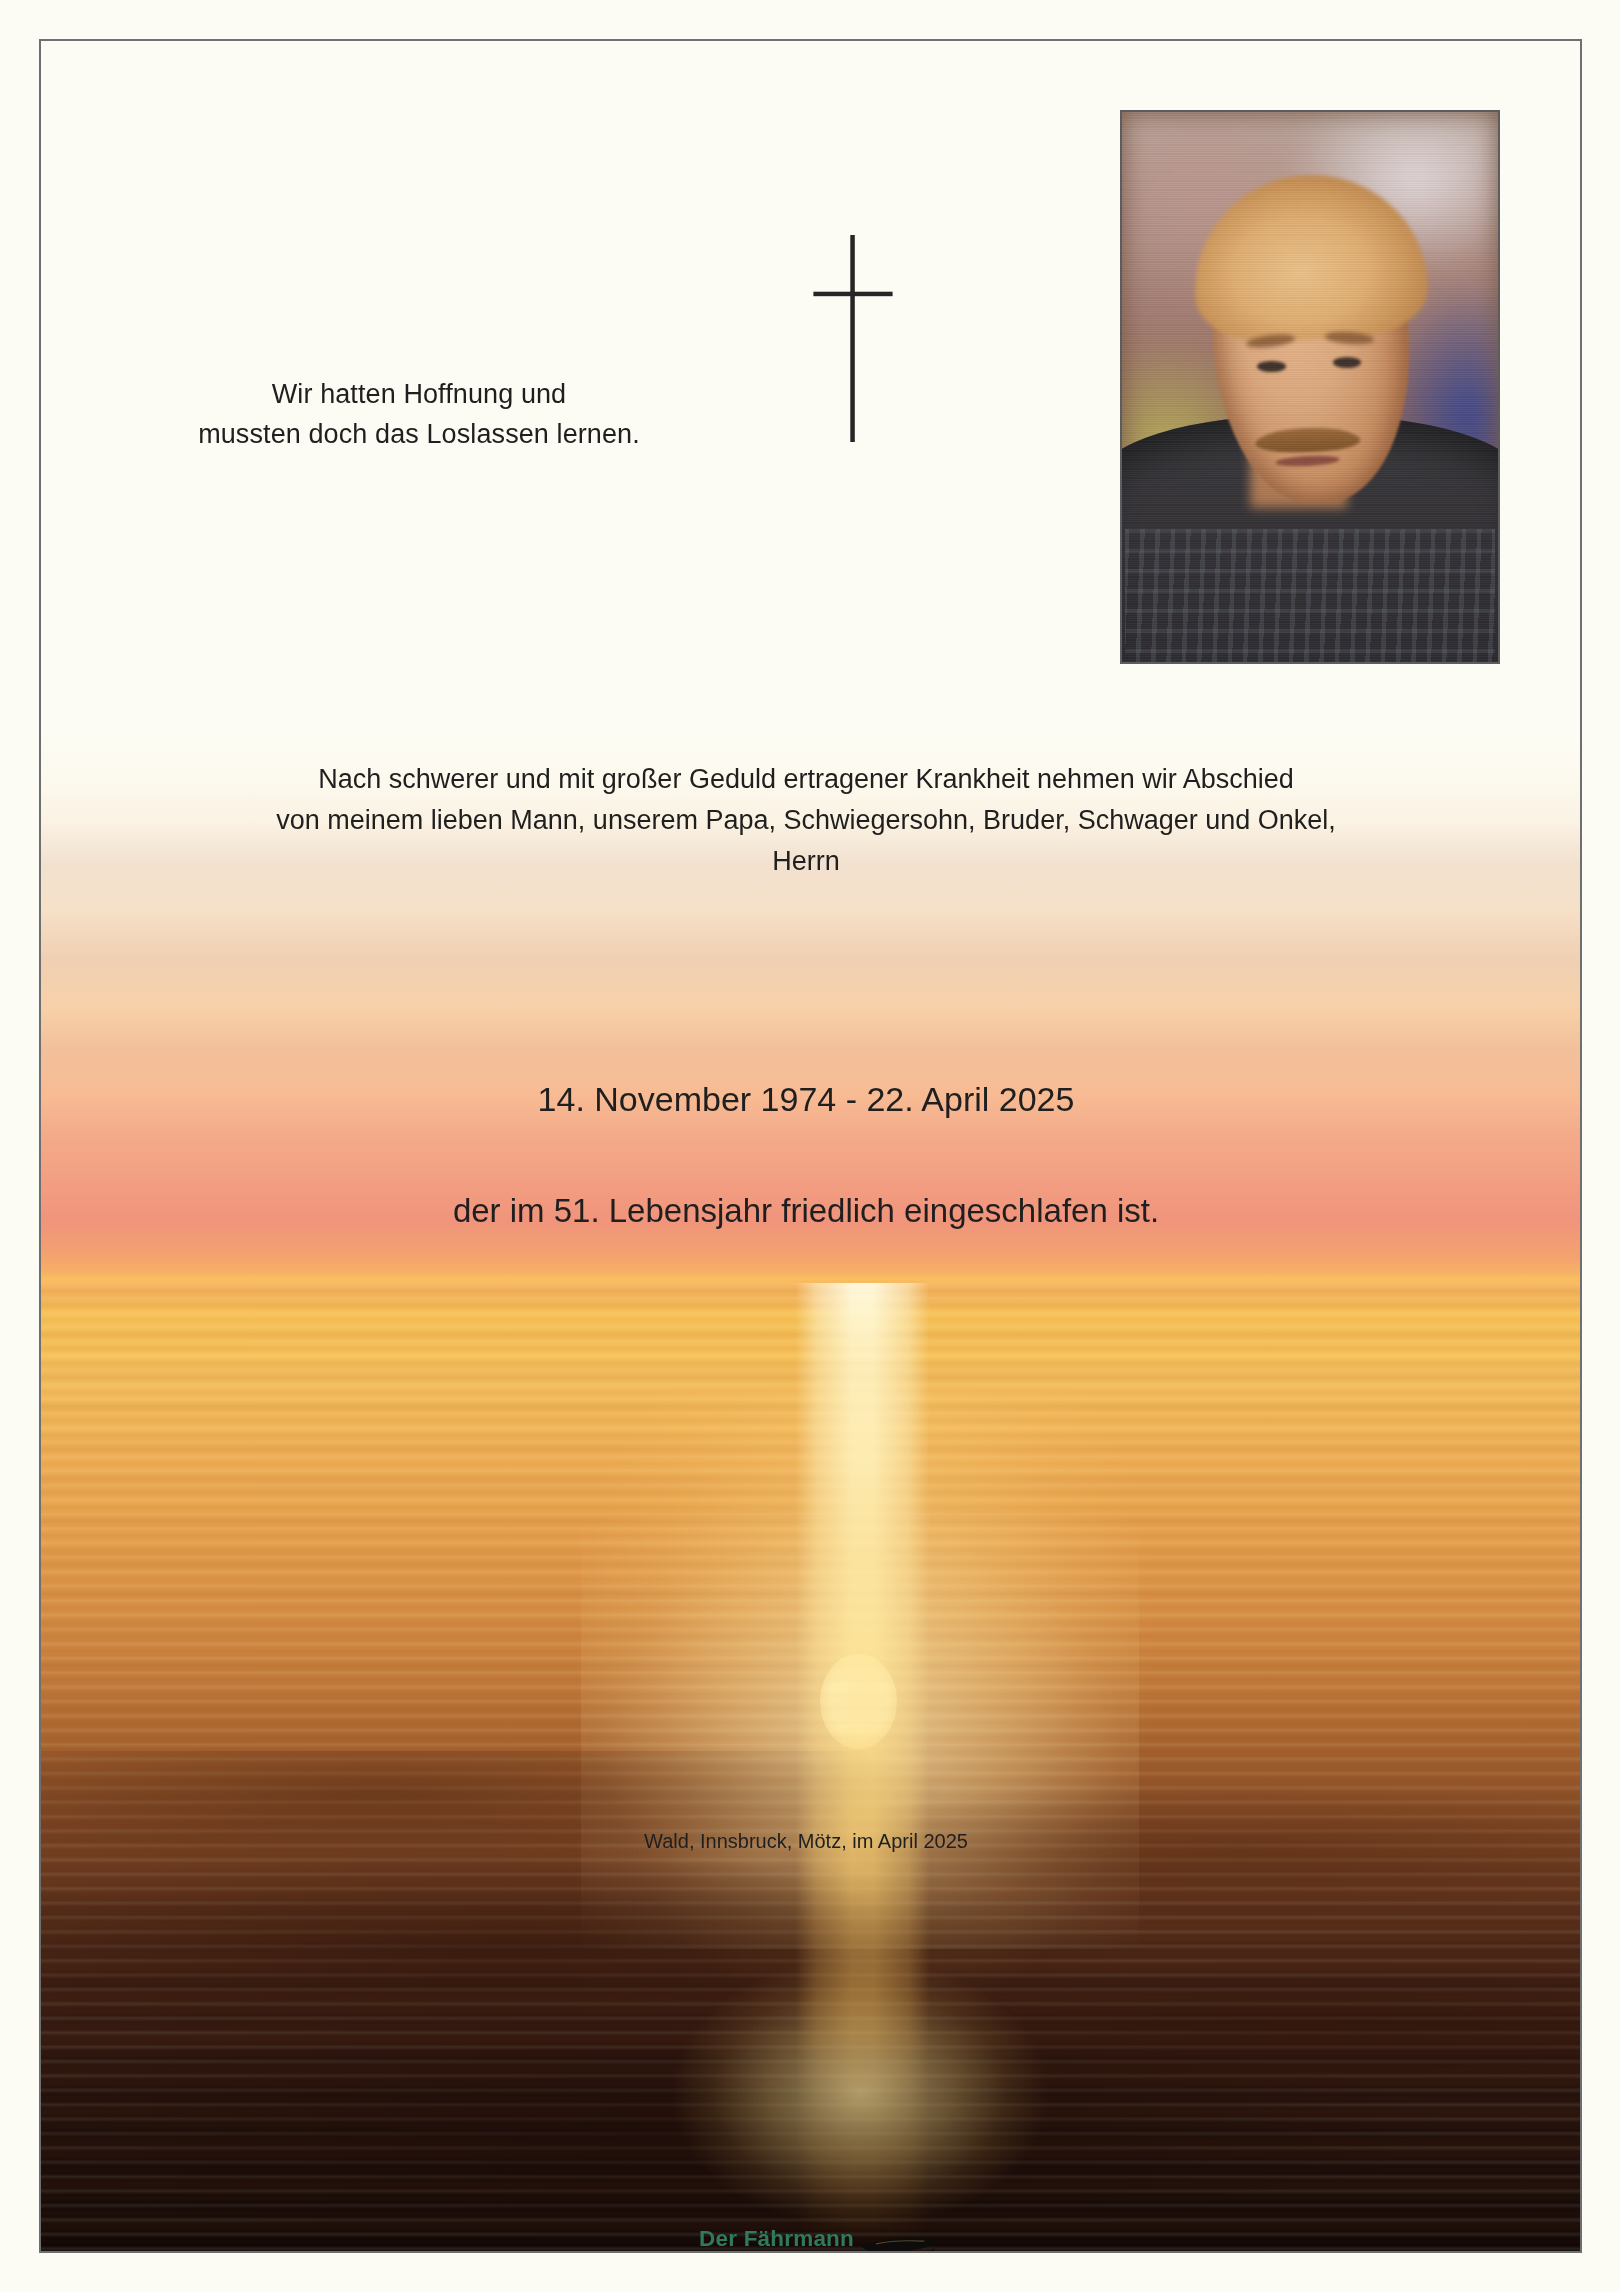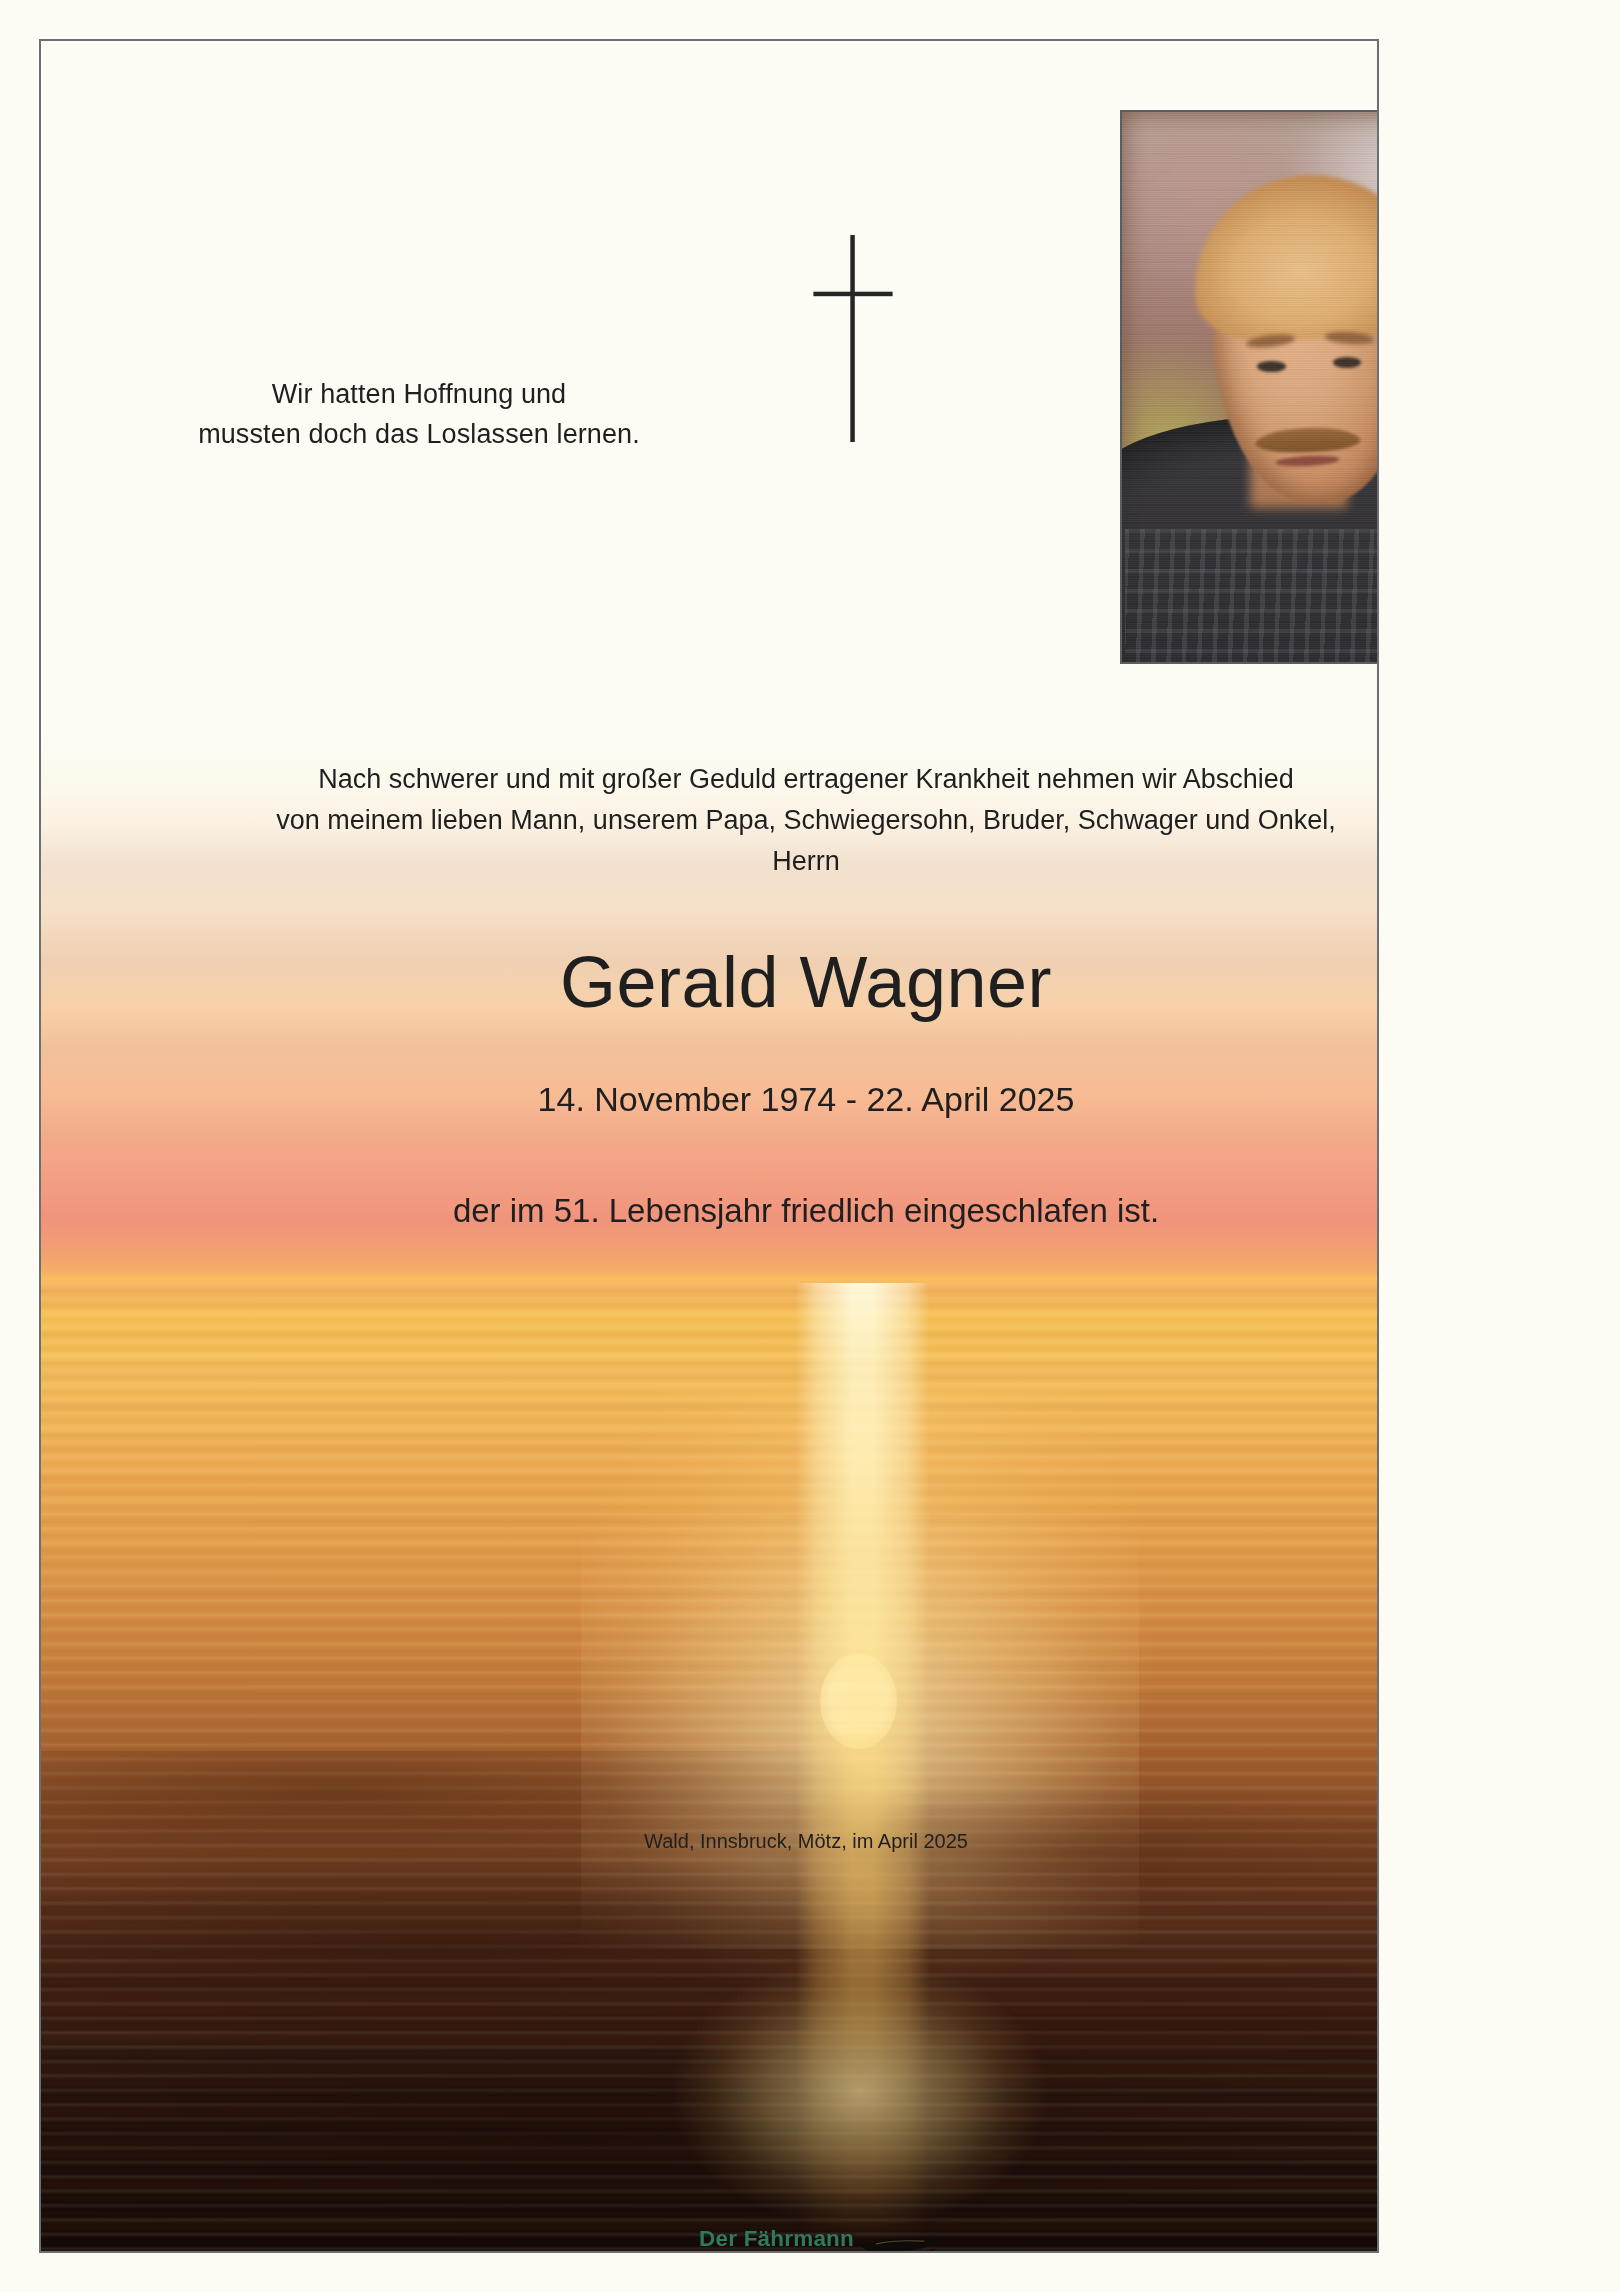--- a/index.html
+++ b/index.html
@@ -22,21 +22,21 @@
     width: 1620px;
     height: 2293px;
     background: #fdfcf4;
   }
 
   
   .card {
     position: absolute;
     left: 39px;
     top: 39px;
-    width: 1340px;
+    width: 1543px;
     height: 2214px;
     border: 2.7px solid #6d6f70;
     box-sizing: border-box;
     overflow: hidden;
     background: #fde047;
   }
 
   
   .sunset {
     position: absolute;
@@ -529,21 +529,20 @@
         <div class="pmoust"></div>
         <div class="pmouth"></div>
         <div class="pgrain"></div>
       </div>
 
       <div class="txt quote">Wir hatten Hoffnung und
 mussten doch das Loslassen lernen.</div>
       <div class="txt intro">Nach schwerer und mit großer Geduld ertragener Krankheit nehmen wir Abschied
 von meinem lieben Mann, unserem Papa, Schwiegersohn, Bruder, Schwager und Onkel,
 Herrn</div>
-      <div class="txt name">Gerald Wagner</div>
       <div class="txt dates">14. November 1974 - 22. April 2025</div>
       <div class="txt line-age">der im 51. Lebensjahr friedlich eingeschlafen ist.</div>
       <div class="txt place">Wald, Innsbruck, Mötz, im April 2025</div>
 
       <div class="logo">
         <div class="lg-text">
           <div class="lg-name">Der Fährmann</div>
 
         </div>
         <div class="lg-boat">

